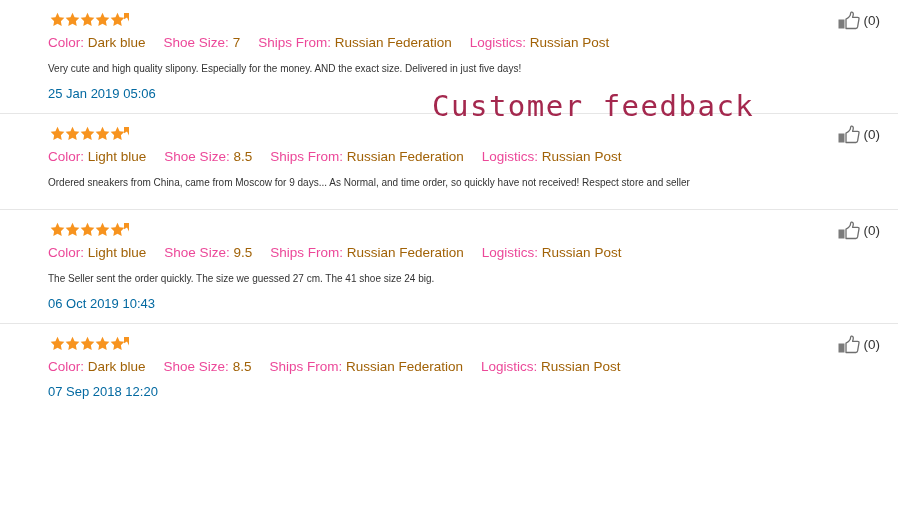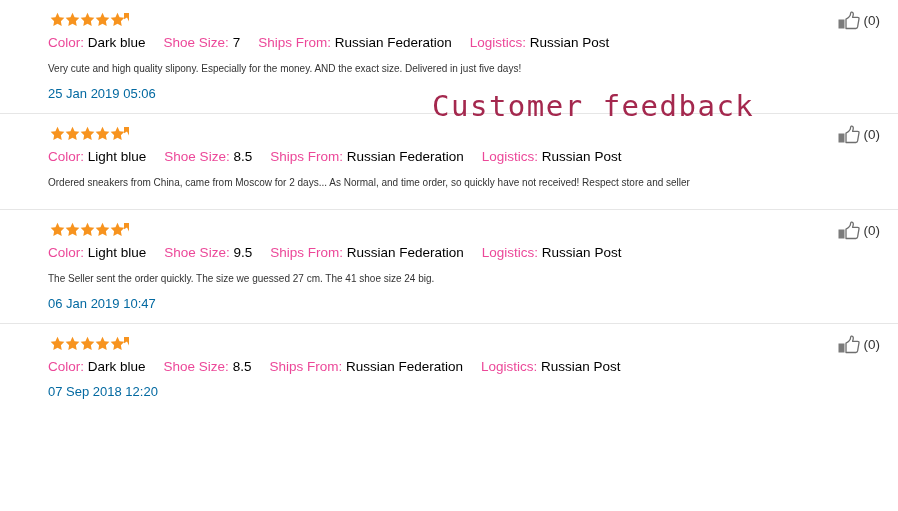--- a/index.html
+++ b/index.html
@@ -65,21 +65,21 @@
     margin: 3px 0 6px 0;
     white-space: nowrap;
   }
   .meta-item { margin-right: 18px; display: inline; }
   .meta-item:last-child { margin-right: 0; }
   .meta-label {
     color: #ec4899;
     font-weight: normal;
   }
   .meta-value {
-    color: #000000;
+    color: #a16207;
     font-weight: normal;
   }
 
   
   .review-text {
     font-size: 10px;
     line-height: 20px;
     color: #333333;
     margin: 4px 0 6px 0;
     max-width: 820px;
@@ -213,21 +213,21 @@
             <path d="M8 0.8 L10.2 5.5 L15.3 6.2 L11.6 9.8 L12.5 14.9 L8 12.5 L3.5 14.9 L4.4 9.8 L0.7 6.2 L5.8 5.5 Z" fill="#f7931e"></path>
           </svg>
         </span>
         <span class="star-sliver"></span>
       </div>
 
     <div class="meta-row">
       <span class="meta-item"><span class="meta-label">Color:</span> <span class="meta-value">Light blue</span></span><span class="meta-item"><span class="meta-label">Shoe Size:</span> <span class="meta-value">8.5</span></span><span class="meta-item"><span class="meta-label">Ships From:</span> <span class="meta-value">Russian Federation</span></span><span class="meta-item"><span class="meta-label">Logistics:</span> <span class="meta-value">Russian Post</span></span>
     </div>
 
-    <div class="review-text">Ordered sneakers from China, came from Moscow for 2 days... As Normal, and time order, so quickly have not received! Respect store and seller</div>
+    <div class="review-text">Ordered sneakers from China, came from Moscow for 9 days... As Normal, and time order, so quickly have not received! Respect store and seller</div>
 
 
     <div class="helpful">
       <span class="thumb-wrap">
         <svg class="thumb-icon" viewBox="0 0 24 22" xmlns="http://www.w3.org/2000/svg">
           <rect x="1.5" y="9.5" width="6" height="9" fill="#7b7b7b"></rect>
           <path d="M9 18.5 L9 9.2 C9 9.2 12.2 7.6 13.1 5.6 C13.7 4.3 13.3 2.6 14.3 2.2 C15.4 1.8 16.3 2.7 16.3 4.1 C16.3 5.4 15.6 7.3 15.6 7.3 L20.6 7.3 C21.6 7.3 22.2 8.0 22.0 8.9 L20.6 16.9 C20.4 17.9 19.8 18.5 18.9 18.5 Z" fill="#ffffff" stroke="#6e6e6e" stroke-width="1.3" stroke-linejoin="round"></path>
         </svg>
       </span>
       <span class="helpful-count">(0)</span>
@@ -265,21 +265,21 @@
         </span>
         <span class="star-sliver"></span>
       </div>
 
     <div class="meta-row">
       <span class="meta-item"><span class="meta-label">Color:</span> <span class="meta-value">Light blue</span></span><span class="meta-item"><span class="meta-label">Shoe Size:</span> <span class="meta-value">9.5</span></span><span class="meta-item"><span class="meta-label">Ships From:</span> <span class="meta-value">Russian Federation</span></span><span class="meta-item"><span class="meta-label">Logistics:</span> <span class="meta-value">Russian Post</span></span>
     </div>
 
     <div class="review-text">The Seller sent the order quickly. The size we guessed 27 cm. The 41 shoe size 24 big.</div>
 
-    <div class="review-date">06 Jan 2019 10:47</div>
+    <div class="review-date">06 Oct 2019 10:43</div>
 
     <div class="helpful">
       <span class="thumb-wrap">
         <svg class="thumb-icon" viewBox="0 0 24 22" xmlns="http://www.w3.org/2000/svg">
           <rect x="1.5" y="9.5" width="6" height="9" fill="#7b7b7b"></rect>
           <path d="M9 18.5 L9 9.2 C9 9.2 12.2 7.6 13.1 5.6 C13.7 4.3 13.3 2.6 14.3 2.2 C15.4 1.8 16.3 2.7 16.3 4.1 C16.3 5.4 15.6 7.3 15.6 7.3 L20.6 7.3 C21.6 7.3 22.2 8.0 22.0 8.9 L20.6 16.9 C20.4 17.9 19.8 18.5 18.9 18.5 Z" fill="#ffffff" stroke="#6e6e6e" stroke-width="1.3" stroke-linejoin="round"></path>
         </svg>
       </span>
       <span class="helpful-count">(0)</span>
     </div>

